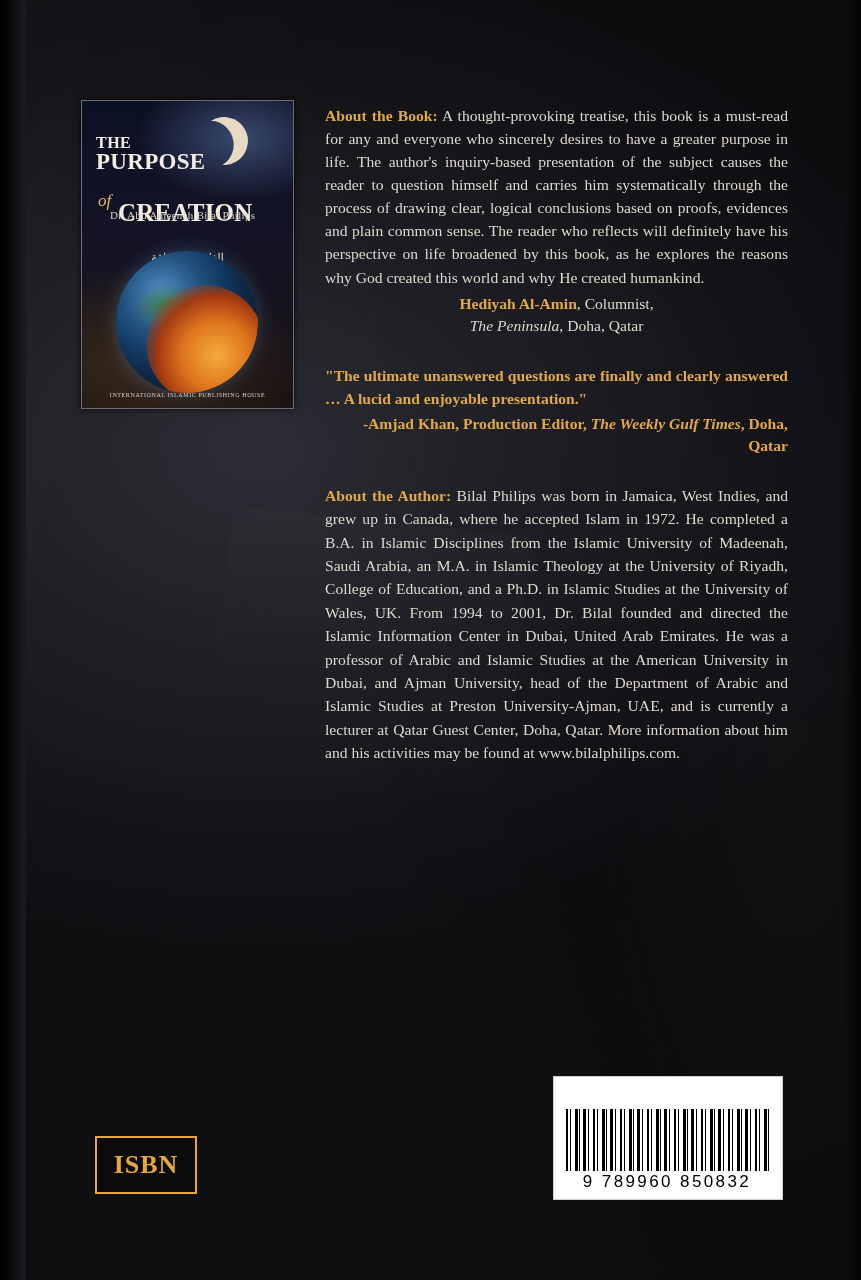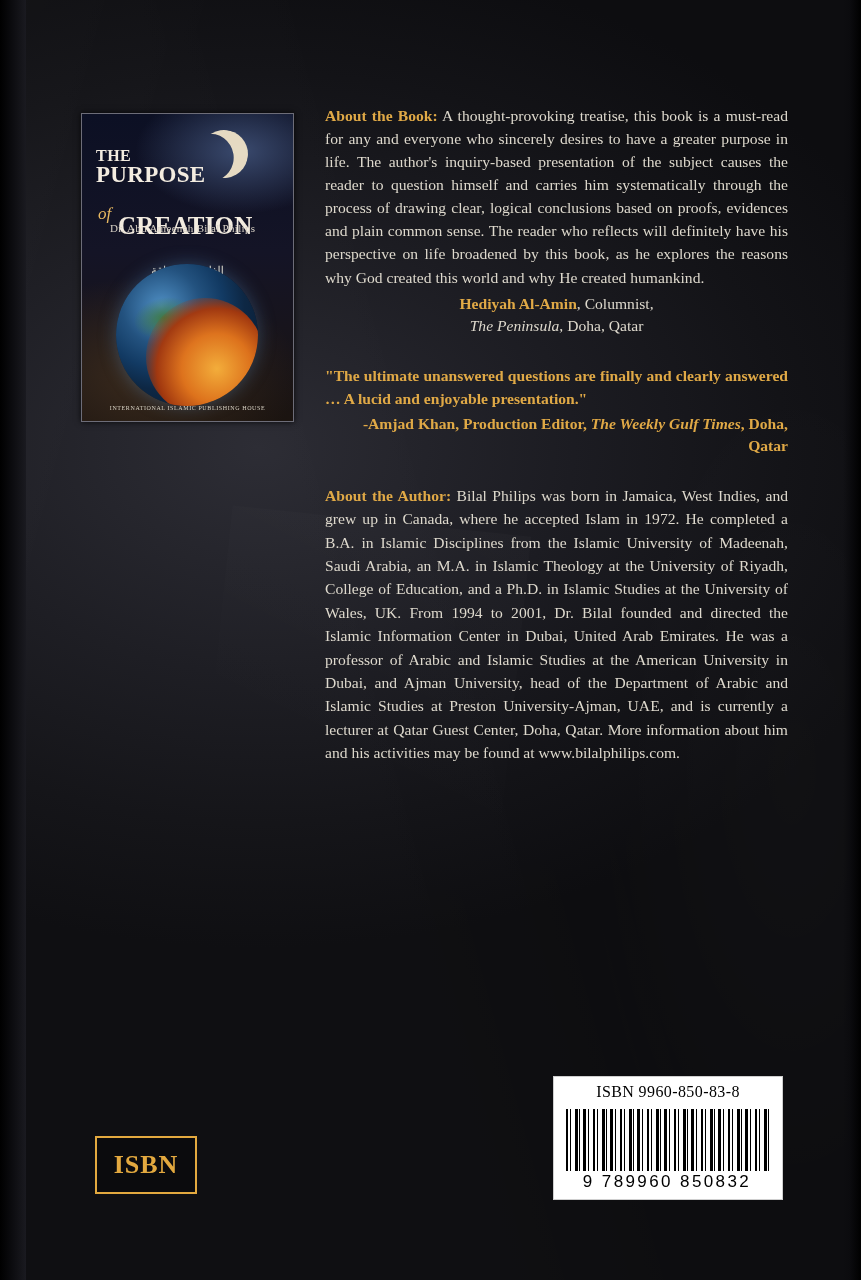--- a/index.html
+++ b/index.html
@@ -49,21 +49,21 @@
   .rightedge {
     position: absolute;
     right: 0; top: 0; width: 18px; height: 1280px;
     background: linear-gradient(270deg, #000 0%, #0b0b0e 60%, rgba(20,20,26,0) 100%);
   }
 
   
   .thumb {
     position: absolute;
     left: 81px;
-    top: 113px;
+    top: 100px;
     width: 211px;
     height: 307px;
     background: #0a0a14;
     border: 1px solid #6d6d78;
     box-shadow: 0 0 6px rgba(0,0,0,.8);
     overflow: hidden;
   }
   .thumb-sky {
     position: absolute;
     left: 0; top: 0; width: 100%; height: 100%;
@@ -322,21 +322,20 @@
       <p class="quote-attrib"><span>-Amjad Khan, Production Editor, </span><span class="ital">The Weekly Gulf Times</span><span>, Doha, Qatar</span></p>
     </div>
 
     <div class="block block-author">
       <p class="body"><span class="lead">About the Author:</span><span> Bilal Philips was born in Jamaica, West Indies, and grew up in Canada, where he accepted Islam in 1972. He completed a B.A. in Islamic Disciplines from the Islamic University of Madeenah, Saudi Arabia, an M.A. in Islamic Theology at the University of Riyadh, College of Education, and a Ph.D. in Islamic Studies at the University of Wales, UK. From 1994 to 2001, Dr. Bilal founded and directed the Islamic Information Center in Dubai, United Arab Emirates. He was a professor of Arabic and Islamic Studies at the American University in Dubai, and Ajman University, head of the Department of Arabic and Islamic Studies at Preston University-Ajman, UAE, and is currently a lecturer at Qatar Guest Center, Doha, Qatar. More information about him and his activities may be found at www.bilalphilips.com.</span></p>
     </div>
 
   </div>
 
   <div class="isbn-box">
-    <div class="isbn-text">ISBN 9960-850-83-8</div>
     <div class="barcode"></div>
     <div class="barcode-num">9 789960 850832</div>
   </div>
 
   <div class="logo">
     <span class="logo-text">ISBN</span>
   </div>
 </div>
 
 </body></html>

